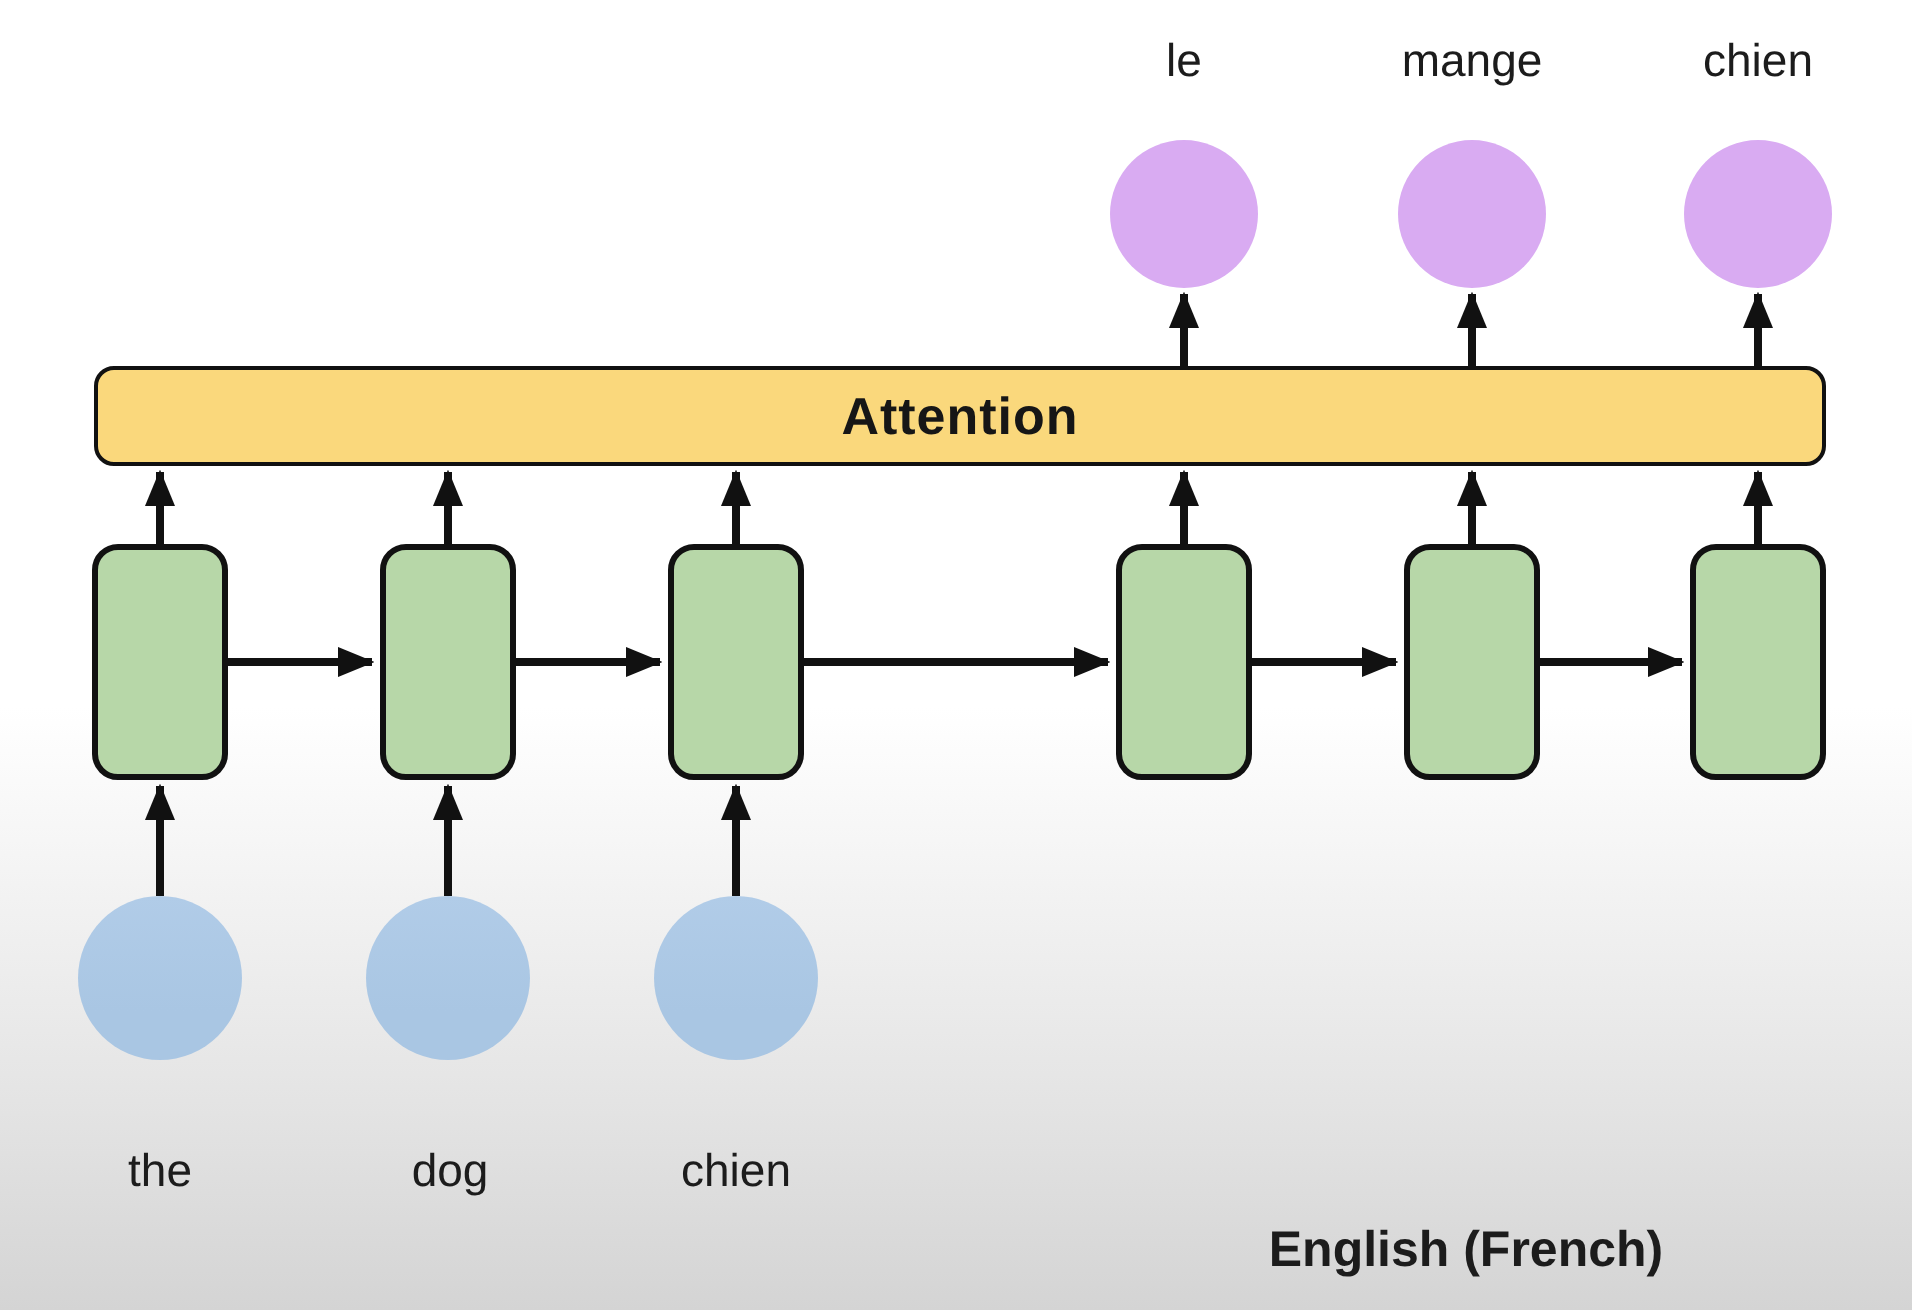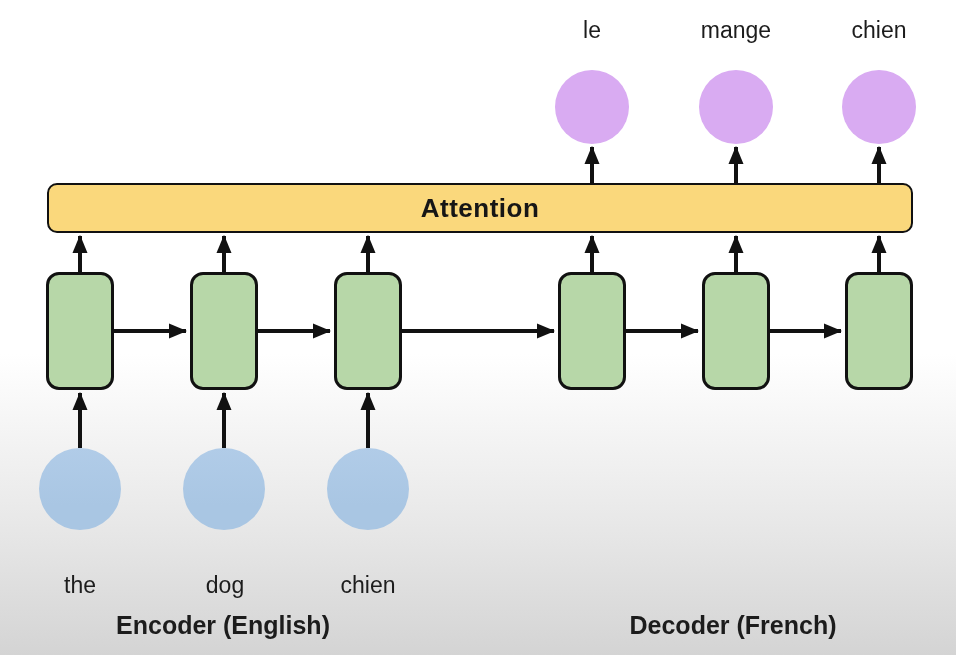--- a/index.html
+++ b/index.html
@@ -111,16 +111,15 @@
   <div class="state-box" style="left:845px"></div>
 
   <div class="circle input-circle" style="left:39px"></div>
   <div class="circle input-circle" style="left:183px"></div>
   <div class="circle input-circle" style="left:327px"></div>
 
   <div class="token-label in-label" style="left:80px">the</div>
   <div class="token-label in-label" style="left:225px">dog</div>
   <div class="token-label in-label" style="left:368px">chien</div>
 
-  <div class="section-label" style="left:223px">Encoder (English)</div>
-  <div class="section-label" style="left:733px">Decoder (French)</div>
+  <div class="section-label" style="left:733px">English (French)</div>
 
 </div>
 
 </body></html>

